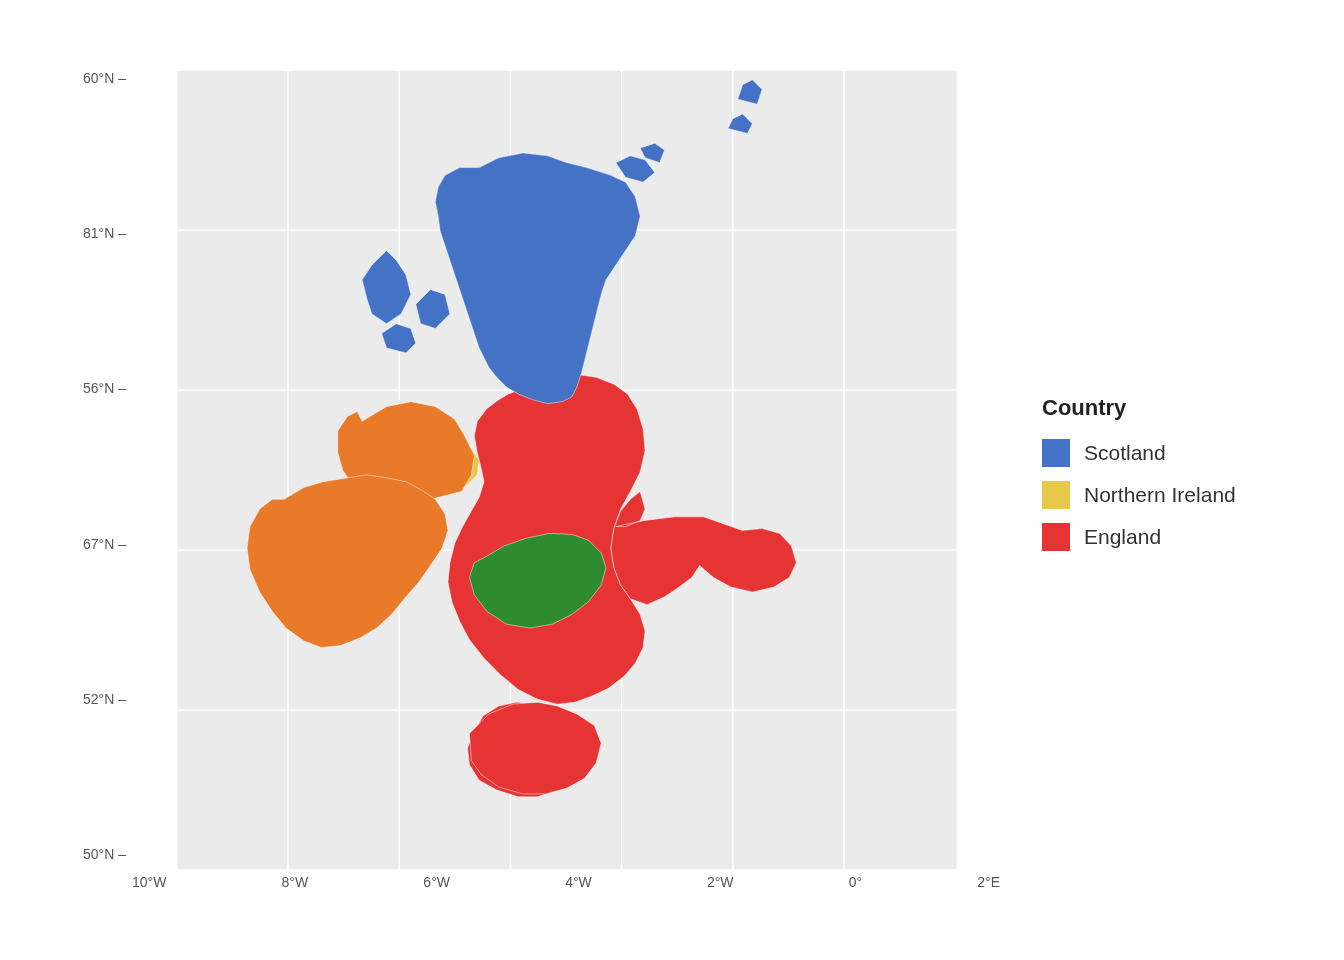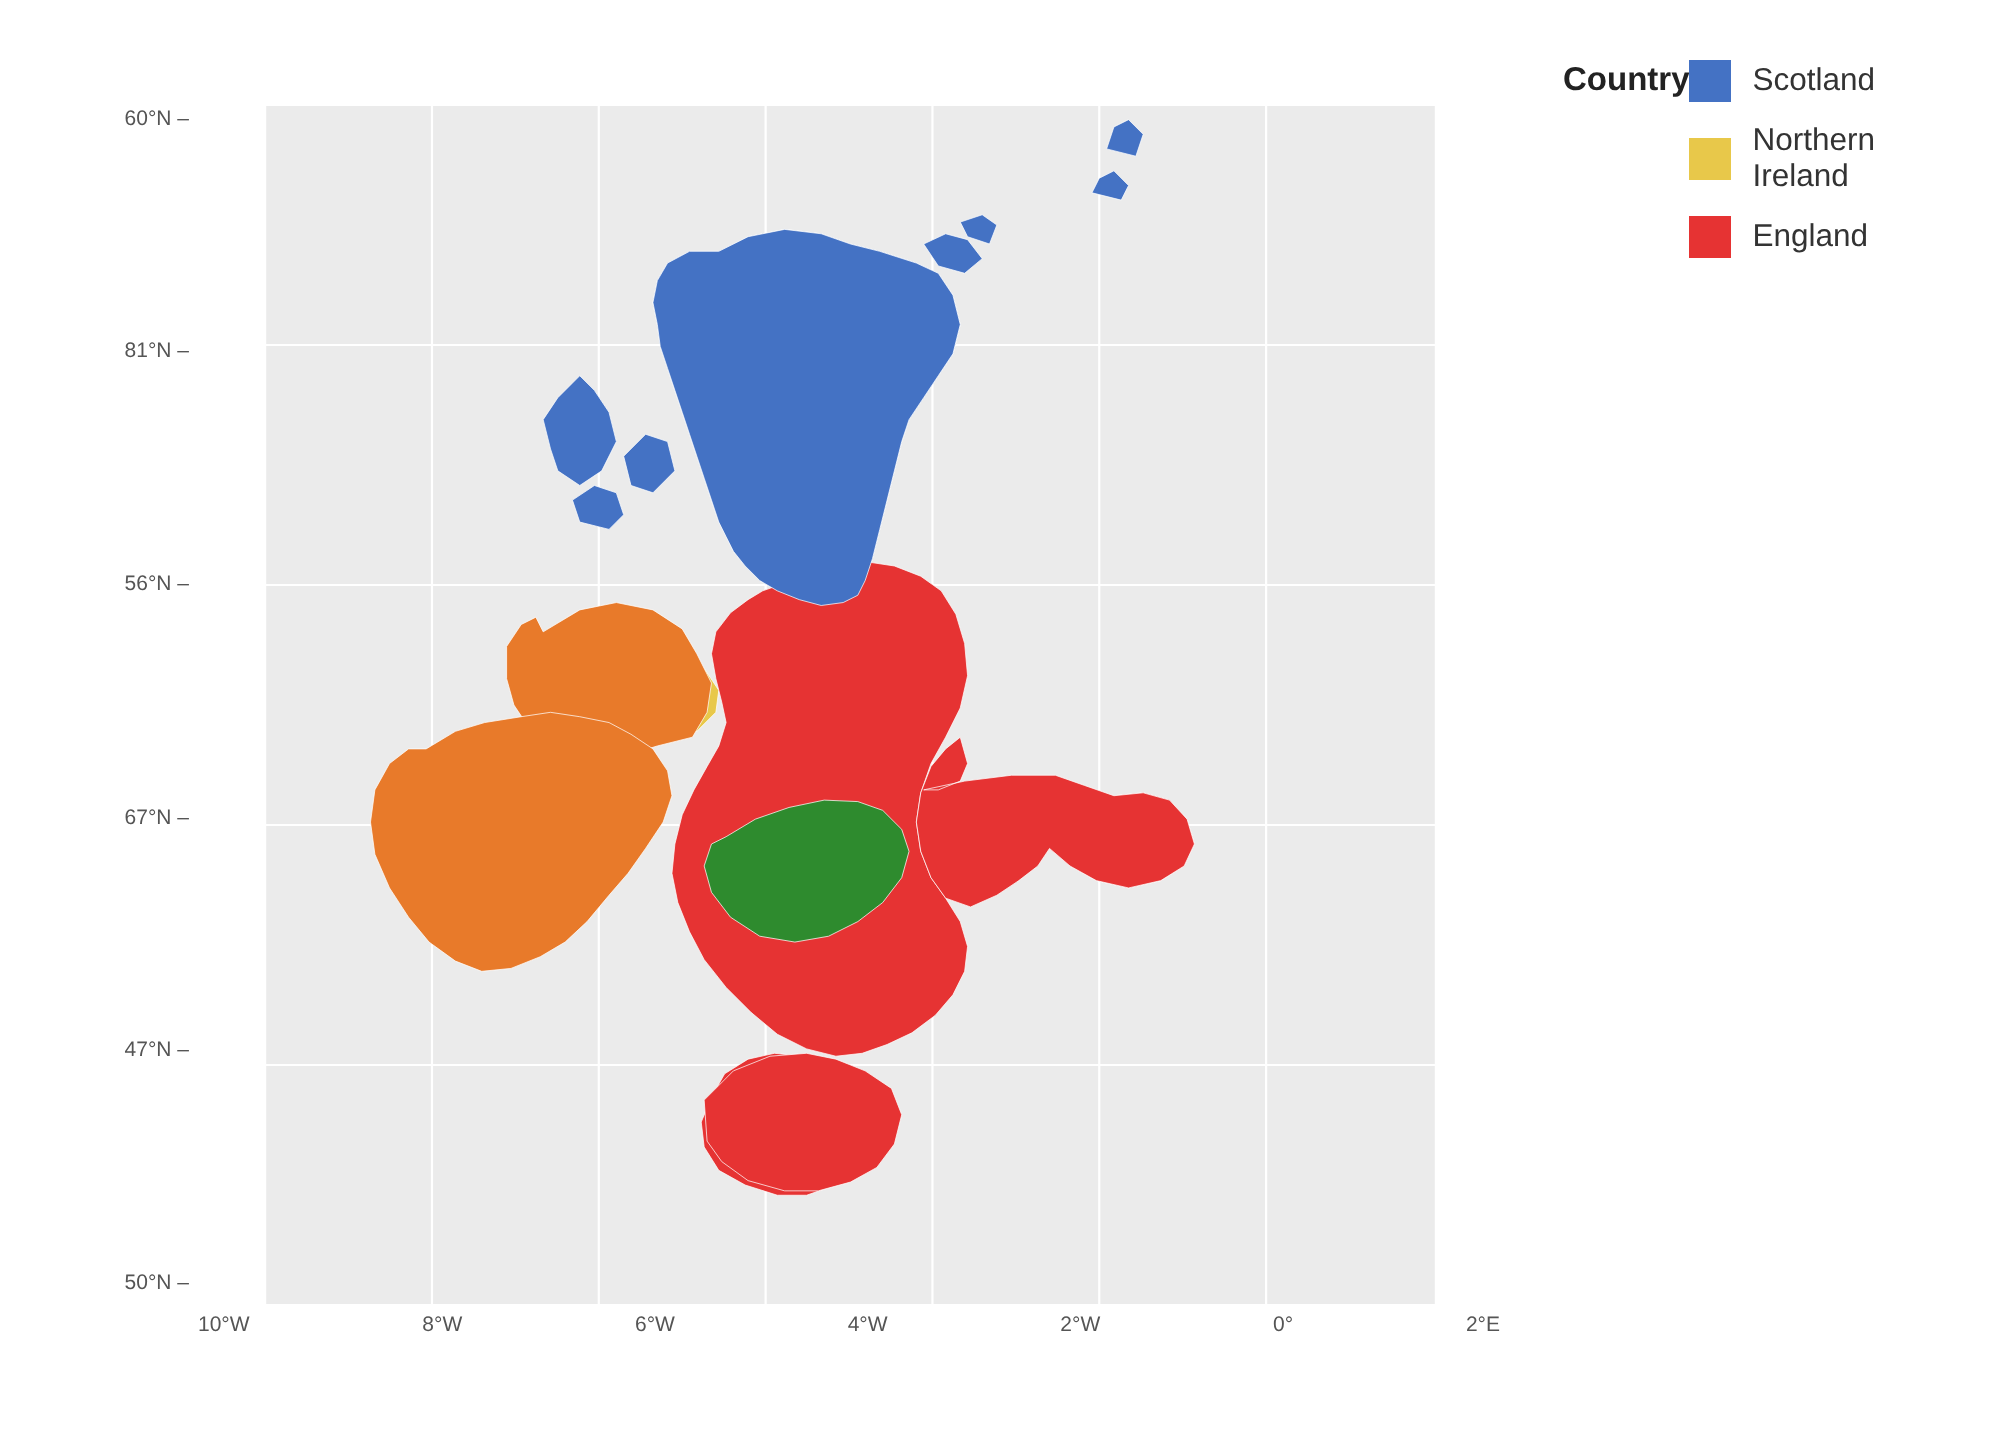--- a/index.html
+++ b/index.html
@@ -31,21 +31,21 @@
     }
     .map-panel {
       flex: 1;
       height: 100%;
       position: relative;
     }
     .legend-panel {
       width: 260px;
       height: 100%;
       display: flex;
-      flex-direction: row;
+      flex-direction: column;
       justify-content: center;
       padding-left: 30px;
     }
     .legend-title {
       font-size: 22px;
       font-weight: bold;
       margin-bottom: 18px;
       color: #222;
     }
     .legend-item {
@@ -114,21 +114,21 @@
 
 <div class="chart-container">
   <div class="chart-area">
     <div class="map-panel">
 
       <div class="axis-y">
         <span class="axis-y-label">60°N –</span>
         <span class="axis-y-label">81°N –</span>
         <span class="axis-y-label">56°N –</span>
         <span class="axis-y-label">67°N –</span>
-        <span class="axis-y-label">47°N –</span>
+        <span class="axis-y-label">52°N –</span>
         <span class="axis-y-label">50°N –</span>
       </div>
 
       <div class="axis-x">
         <span class="axis-x-label">10°W</span>
         <span class="axis-x-label">8°W</span>
         <span class="axis-x-label">6°W</span>
         <span class="axis-x-label">4°W</span>
         <span class="axis-x-label">2°W</span>
         <span class="axis-x-label">0°</span>

